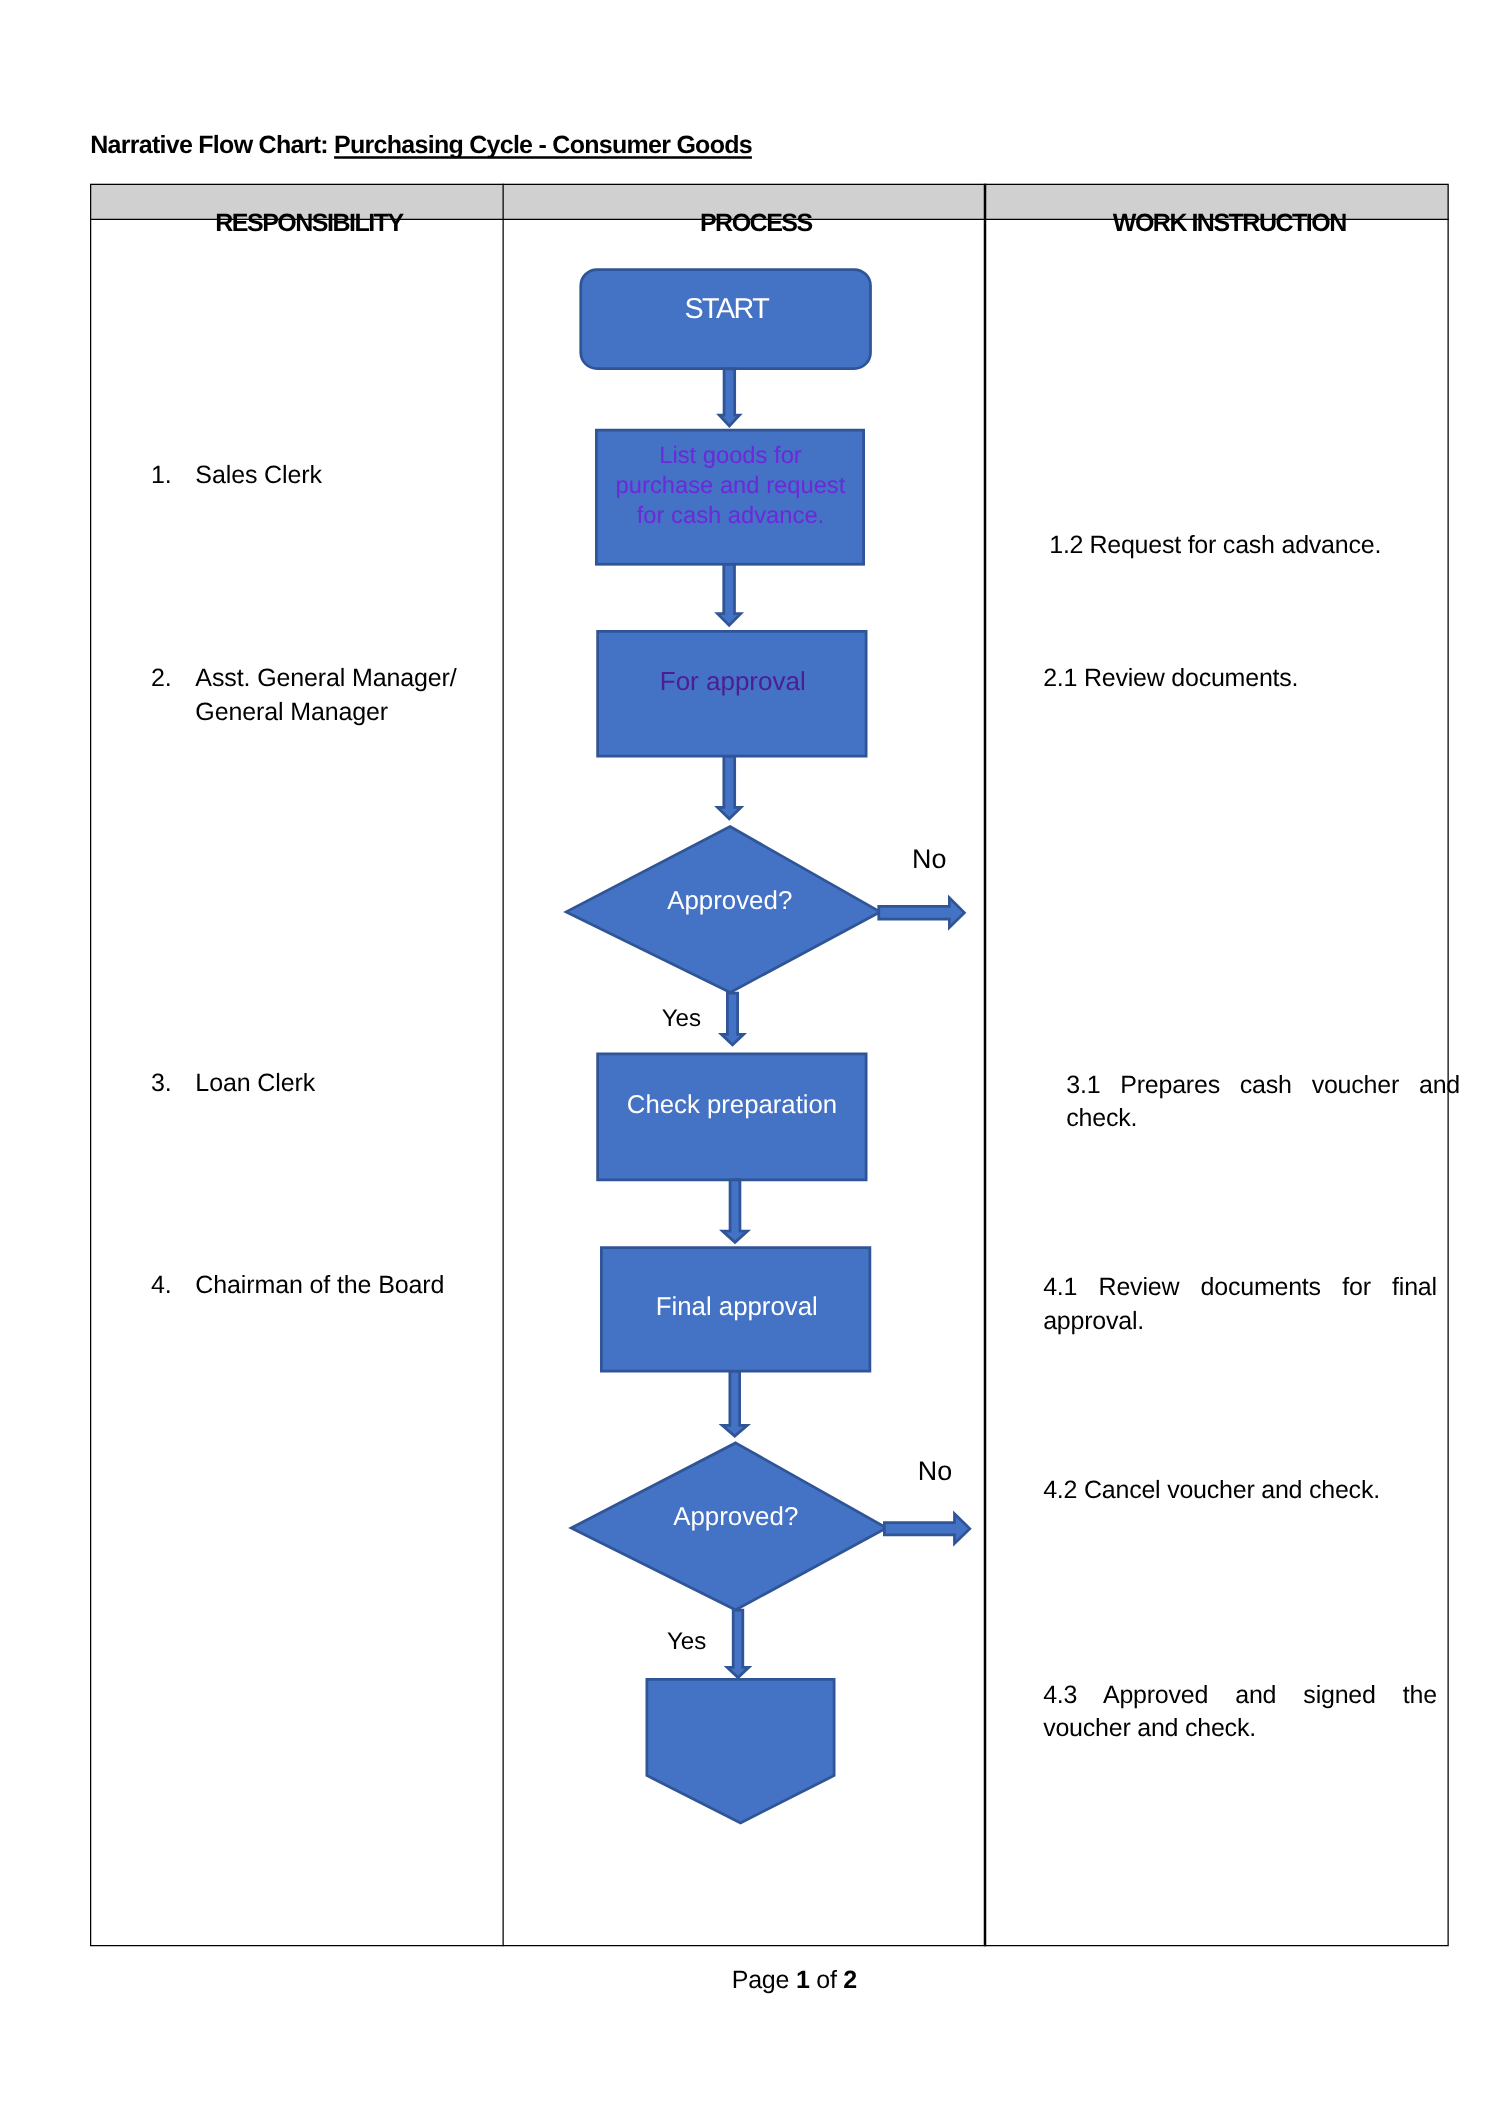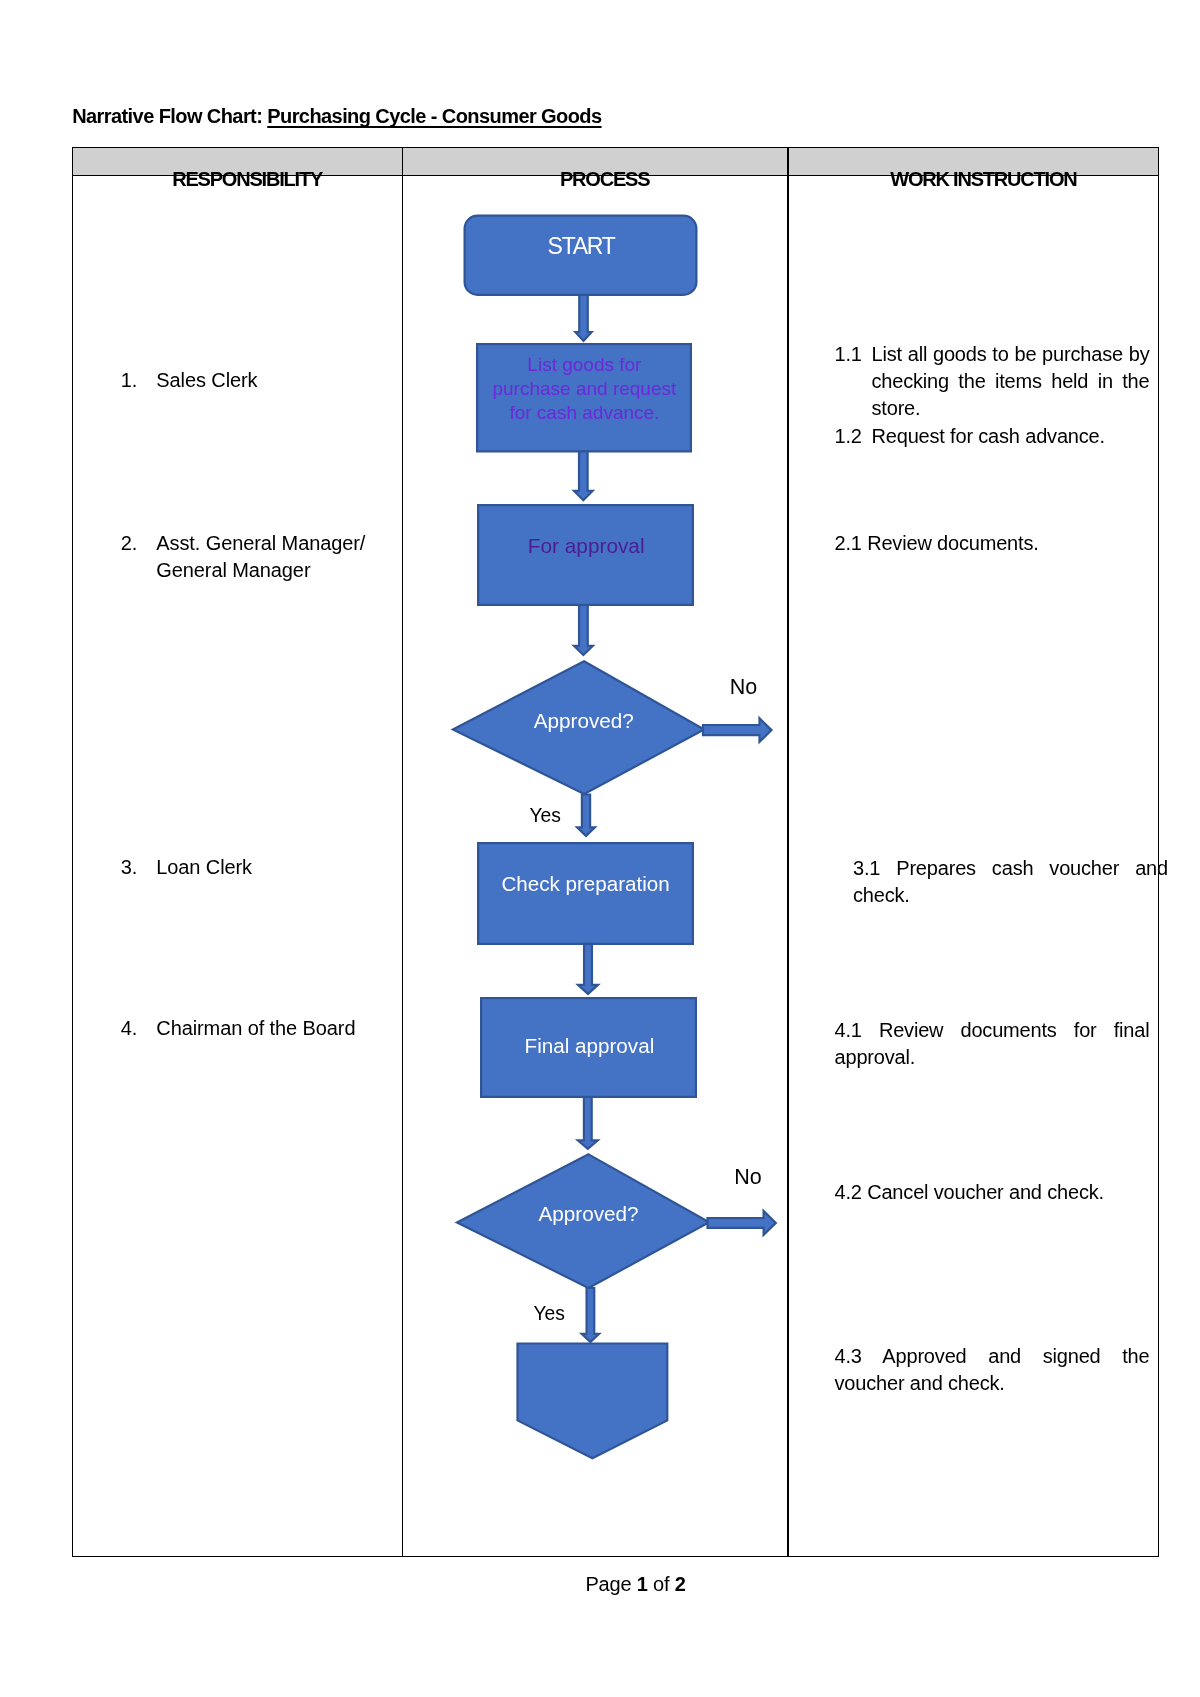--- a/index.html
+++ b/index.html
@@ -32,21 +32,21 @@
               font-weight:bold; font-size:20px; letter-spacing:-1.2px; text-indent:-1.2px;padding-left:22px; }
 
   
   .resp { position:absolute; font-size:20px; line-height:27px; white-space:pre-line; letter-spacing:-0.1px; }
   .resp .num { position:absolute; left:0; top:0; }
   .resp .txt { display:block; margin-left:35.5px; }
 
   .wi { position:absolute; font-size:20px; line-height:27px; letter-spacing:-0.18px; }
   .wi.just { text-align:justify; text-justify:inter-word; }
   .wi.hang { padding-left:37px; text-indent:-37px; }
-  .wi.hang .num { display:inline-block; width:37px; text-indent:0; }
+  .wi.hang .num { display:inline-block; width:37px; text-indent:0;text-align:center; }
 
   
   .footer { position:absolute; left:-0.5px; top:1572.5px; width:1200px; text-align:center;
             font-size:20px; letter-spacing:-0.2px;margin-left:36px; }
   .footer b { font-weight:bold; }
 
   
   .flow { position:absolute; left:0; top:0; width:1200px; height:1697px; pointer-events:none; }
   .flow [data-interactable="true"] { pointer-events:auto; }
   .flow-labels { position:absolute; left:0; top:0; width:1200px; height:1697px; pointer-events:none; }
@@ -69,21 +69,20 @@
     <div class="hdr-cell" style="left:715px;width:372px" data-interactable="false">WORK INSTRUCTION</div>
     <div class="outline" data-interactable="false"></div>
   </div>
 
   <div class="resp" style="left:120.8px; top:367.1px; width:270px" data-interactable="false"><span class="num" data-interactable="false">1.</span><span class="txt" data-interactable="false">Sales Clerk</span></div>
   <div class="resp" style="left:120.8px; top:529.9px; width:270px" data-interactable="false"><span class="num" data-interactable="false">2.</span><span class="txt" data-interactable="false">Asst. General Manager/
 General Manager</span></div>
   <div class="resp" style="left:120.8px; top:853.5px; width:270px" data-interactable="false"><span class="num" data-interactable="false">3.</span><span class="txt" data-interactable="false">Loan Clerk</span></div>
   <div class="resp" style="left:120.8px; top:1014.7px; width:270px" data-interactable="false"><span class="num" data-interactable="false">4.</span><span class="txt" data-interactable="false">Chairman of the Board</span></div>
 
-  <div class="wi hang just" style="left:834.5px; top:340.8px; width:315px" data-interactable="false"><span class="num" data-interactable="false">1.1</span><span class="txt" data-interactable="false">List all goods to be purchase by checking the items held in the store.</span></div>
   <div class="wi hang" style="left:834.5px; top:422.8px; width:315px" data-interactable="false"><span class="num" data-interactable="false">1.2</span><span class="txt" data-interactable="false">Request for cash advance.</span></div>
   <div class="wi" style="left:834.5px; top:529.8px; width:315px" data-interactable="false"><span data-interactable="false">2.1</span> <span data-interactable="false">Review documents.</span></div>
   <div class="wi just" style="left:853px; top:854.5px; width:315px" data-interactable="false"><span data-interactable="false">3.1</span> <span data-interactable="false">Prepares cash voucher and check.</span></div>
   <div class="wi just" style="left:834.5px; top:1016.9px; width:315px" data-interactable="false"><span data-interactable="false">4.1</span> <span data-interactable="false">Review documents for final approval.</span></div>
   <div class="wi" style="left:834.5px; top:1178.7px; width:315px" data-interactable="false"><span data-interactable="false">4.2</span> <span data-interactable="false">Cancel voucher and check.</span></div>
   <div class="wi just" style="left:834.5px; top:1343.4px; width:315px" data-interactable="false"><span data-interactable="false">4.3</span> <span data-interactable="false">Approved and signed the voucher and check.</span></div>
 
   <svg class="flow" viewBox="0 0 1200 1697" width="1200" height="1697" data-interactable="false">
     <g id="shapes" fill="#4472c4" stroke="#2f5597" stroke-width="2.2" stroke-linejoin="miter" data-interactable="false">
         <rect x="464.6" y="215.6" width="231.8" height="79.3" rx="13" ry="13" data-interactable="true"></rect>

